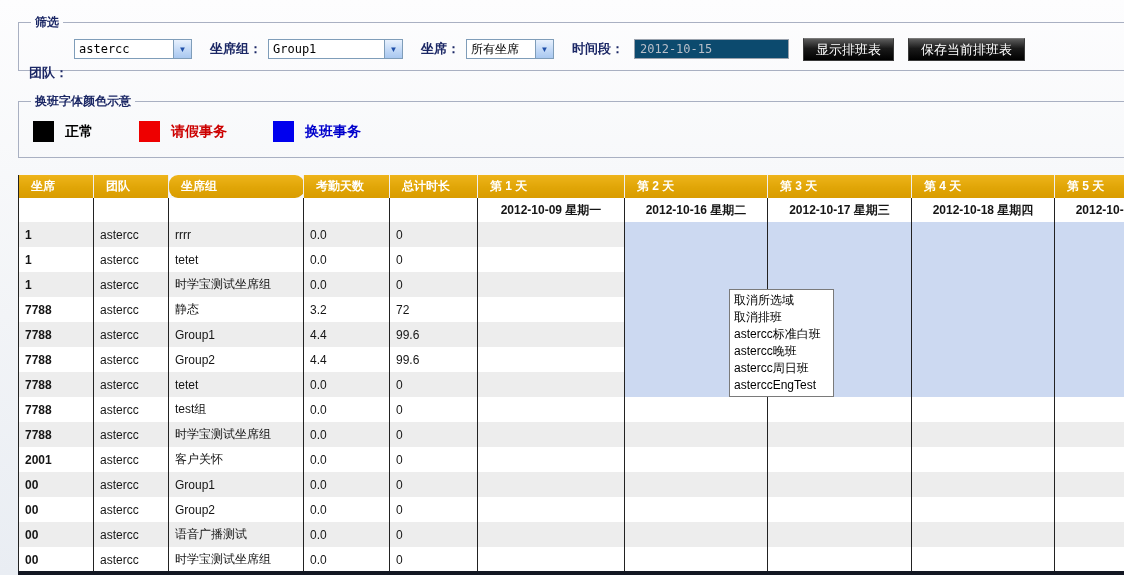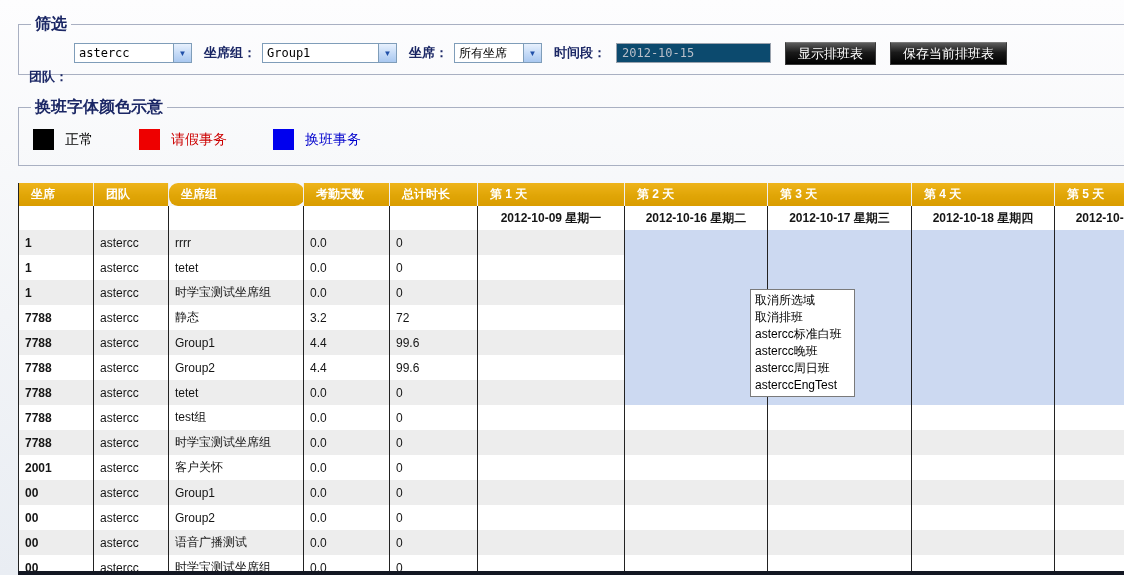--- a/index.html
+++ b/index.html
@@ -9,26 +9,26 @@
     font-family:"Liberation Sans","DejaVu Sans",sans-serif; font-size:12px;
   }
   .page { padding:14px 0 0 18px; }
 
   
   fieldset.panel {
     width:1086px; border:1px solid #a9b0c2; margin:0; padding:6px 10px 9px;
     background:transparent;
   }
   fieldset.panel legend {
-    font-size:16px; font-weight:bold; color:#1b2765; padding:0 4px; margin-left:2px;
+    font-size:12px; font-weight:bold; color:#1b2765; padding:0 4px; margin-left:2px;
   }
   fieldset.legendpanel { margin-top:22px; }
 
   .filter-row { display:flex; align-items:center; gap:6px; height:24px; white-space:nowrap; }
-  .flabel { font-size:13px; font-weight:bold; color:#1b2765; margin-left:6px; }
+  .flabel { font-size:13px; font-weight:bold; color:#1b2765; margin-left:12px; }
   .flabel:first-child { margin-left:0;margin-top:48px; }
 
   
   .xpsel {
     display:inline-flex; align-items:stretch; box-sizing:border-box;
     border:1px solid #7f9db9; background:#fff; height:20px; cursor:default;
   }
   .selval { flex:1; font-size:12px; line-height:18px; padding:0 4px; overflow:hidden; }
   .mono { font-family:"DejaVu Sans Mono","Liberation Mono",monospace; }
   .selarrow {
@@ -45,21 +45,21 @@
   }
   .darkbtn {
     margin-left:8px; height:23px; padding:2px 12px 4px; cursor:pointer;
     background:linear-gradient(180deg,#5c5c5c 0%,#1a1a1a 45%,#000 100%);
     color:#fff; border:1px solid #3a3a3a; border-top-color:#7a7a7a;
     font:13px "Liberation Sans","DejaVu Sans",sans-serif; white-space:nowrap;
   }
 
   
   .legend-row { display:flex; align-items:center; padding:5px 4px 6px; }
-  .legend-item { display:flex; align-items:center; margin-right:46px; }
+  .legend-item { display:flex; align-items:center; margin-right:46px;font-weight:bold; }
   .swatch { width:21px; height:21px; display:inline-block; margin-right:11px; }
   .legend-label { font-size:14px; }
 
   
   .table-wrap { margin-top:17px; }
   table.sched { border-collapse:collapse; table-layout:fixed; width:1164px; border-left:1px solid #222; }
   table.sched th {
     background:linear-gradient(180deg,#eeb41b 0%,#e0a506 55%,#d99c00 100%);
     color:#fff; font-weight:bold; font-size:12px; text-align:left;
     padding:0 12px; height:23px; border-right:1px solid #efefef;
@@ -72,21 +72,21 @@
   tr.date-row td { height:24px; font-weight:bold; text-align:center; }
   .tone-red { color:#a03c3c; }
   .tone-normal { color:#111;margin-top:44px; }
   .tone-weekend { color:#9185d2; }
   tr.stripe td { background:#ededed; }
   td.agent-cell { color:#3a6cb0; font-weight:bold; cursor:pointer; }
   td.selected { background:#ccd9f1 !important; }
 
   
   .ctx-menu {
-    position:absolute; left:750px; top:289px; width:105px; box-sizing:border-box;
+    position:absolute; left:729px; top:289px; width:105px; box-sizing:border-box;
     background:#fff; border:1px solid #7a7a7a; padding:2px 0; z-index:10;
   }
   .menu-item {
     font-size:12px; height:17px; line-height:17px; padding:0 4px;
     color:#000; white-space:nowrap; overflow:hidden; cursor:default;
   }
 
   .bottom-bar { position:absolute; left:18px; top:571px; width:1106px; height:4px; background:#131722; }
 </style>
 </head>

